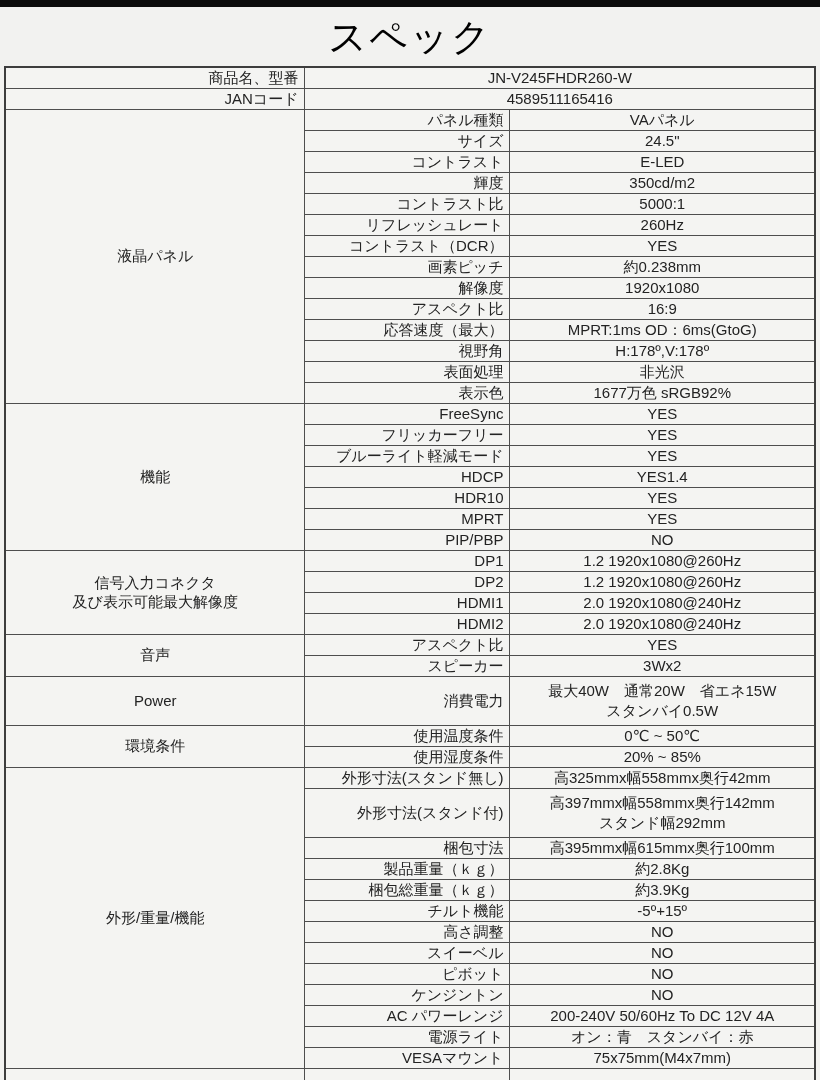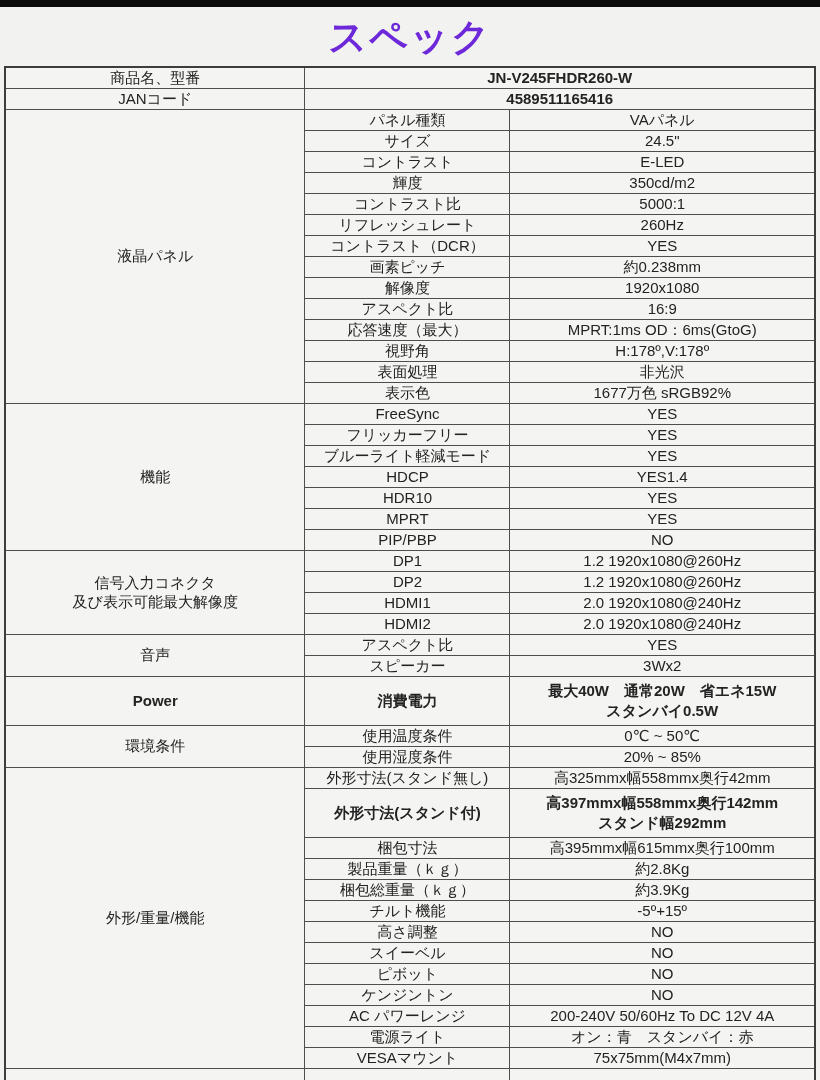--- a/index.html
+++ b/index.html
@@ -10,22 +10,22 @@
     background: #f2f2f0;
     font-family: "Liberation Sans", "DejaVu Sans", sans-serif;
   }
   .topbar {
     width: 100%; height: 7px;
     background: #0c0c0c;
   }
   .page-title {
     text-align: center;
     font-size: 38px;
-    font-weight: 700;
-    color: #6d28d9;
+    font-weight: 400;
+    color: #000000;
     letter-spacing: 2px;
     margin: 9px 0 8px 0;
     line-height: 42px;
   }
   table.spec-table {
     border-collapse: collapse;
     table-layout: fixed;
     width: 810px;
     margin: 0 auto;
     border: 2px solid #3d3d3d;
@@ -33,29 +33,29 @@
   }
   table.spec-table td {
     border: 1px solid #4e4e4e;
     font-size: 15px;
     color: #232323;
     padding: 0 6px;
     line-height: 1.3;
     overflow: hidden;
   }
   table.spec-table tr { height: 21px; }
-  table.spec-table tr.tall { height: 49px; font-weight: bold; }
+  table.spec-table tr.tall { height: 49px; }
   table.spec-table tr.partial { height: 44px; }
   td.section-cell {
     text-align: center;
     vertical-align: middle;
     white-space: pre-line;
   }
-  td.merged-value-cell { text-align: center; font-weight: bold; }
-  td.attr-cell { text-align: center; }
+  td.merged-value-cell { text-align: center; }
+  td.attr-cell { text-align: right; }
   td.value-cell {
     text-align: center;
     white-space: pre-line;
   }
 </style>
 </head>
 <body>
 
 <div class="topbar"></div>
 

